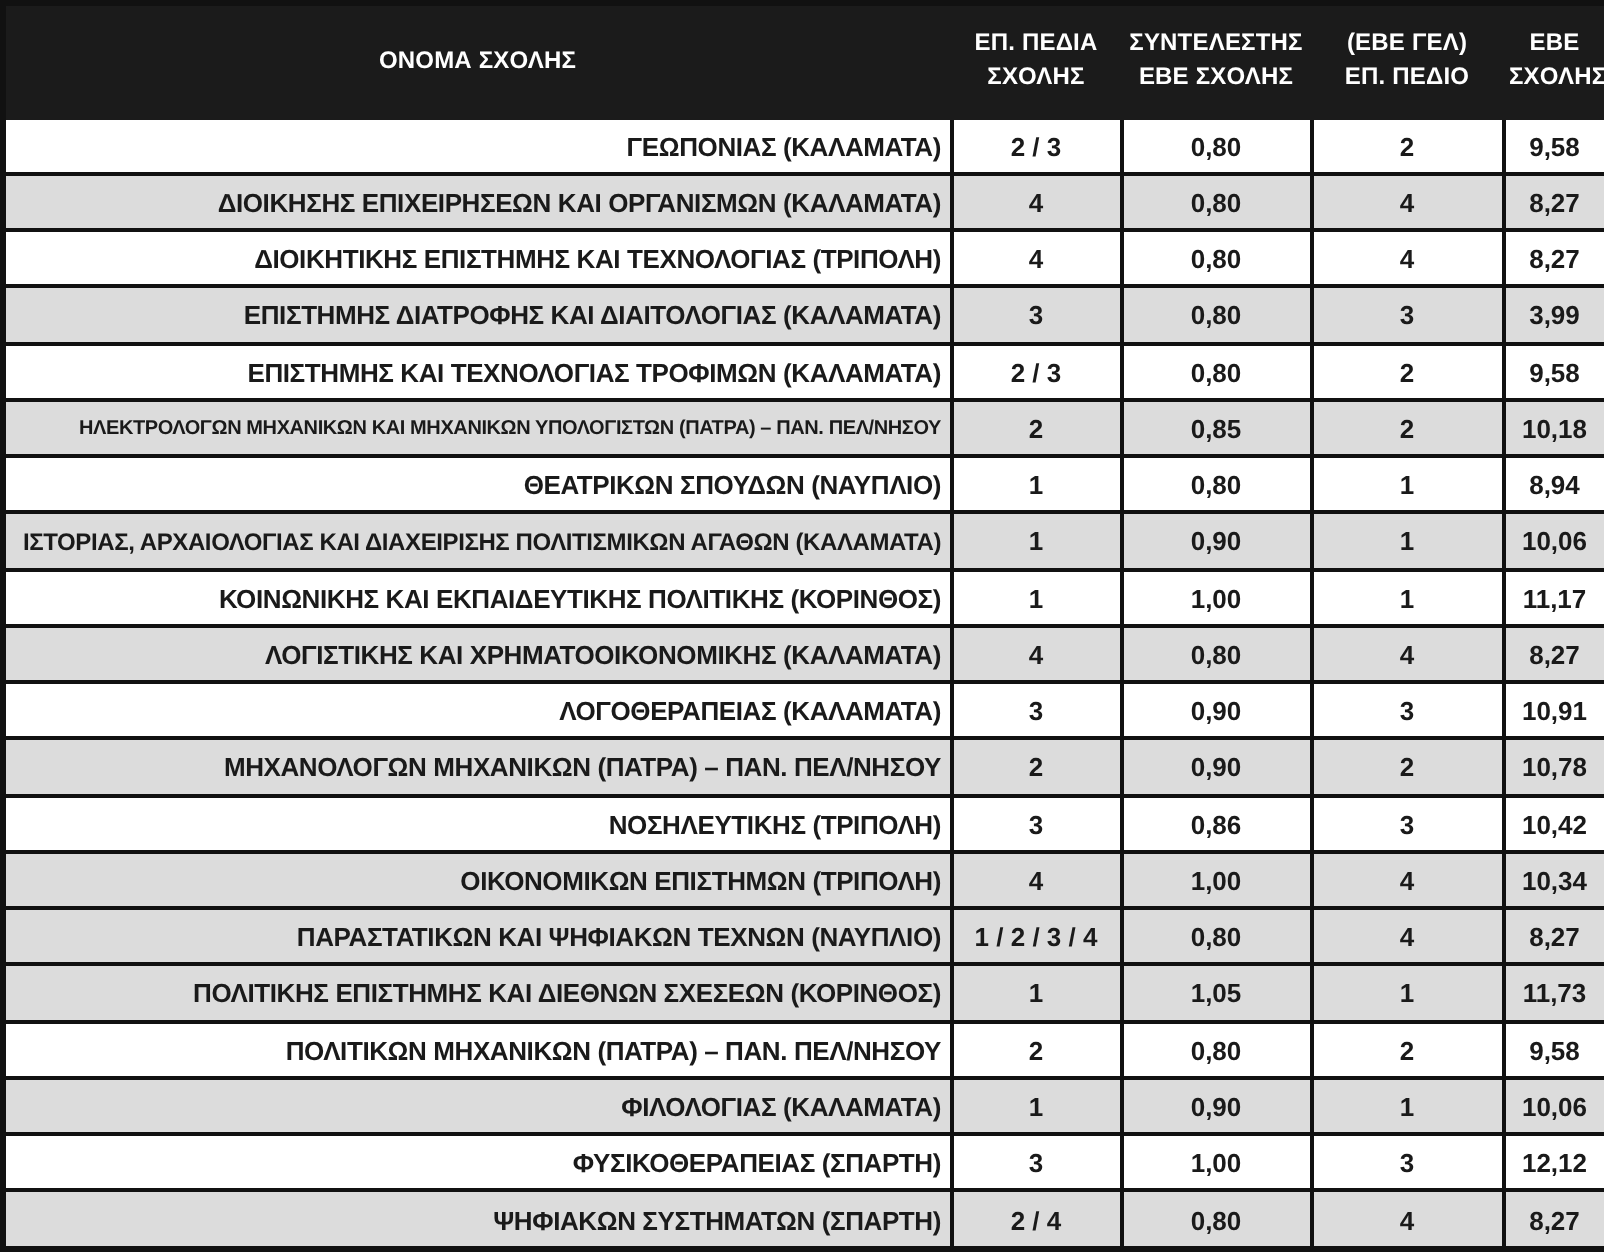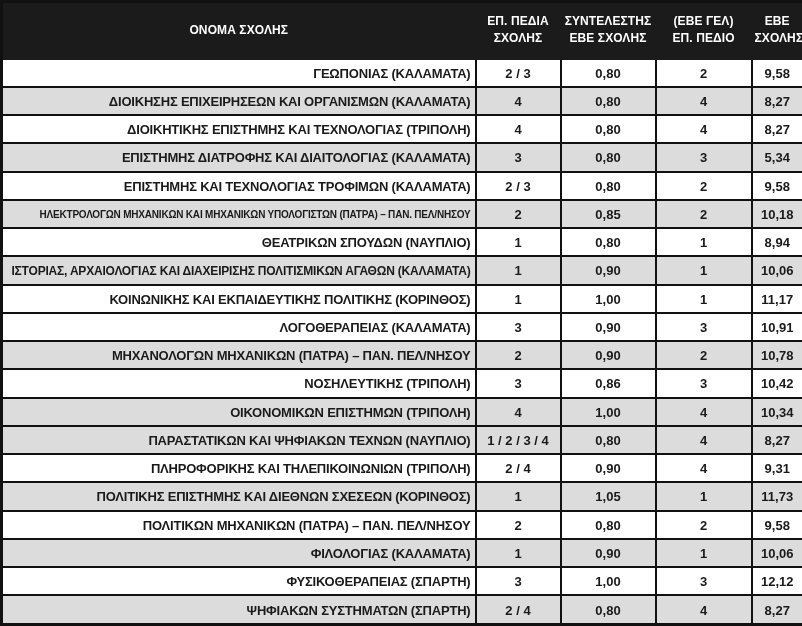--- a/index.html
+++ b/index.html
@@ -107,21 +107,21 @@
           <td class="num"><span class="cell-text">4</span></td>
           <td class="num"><span class="cell-text">0,80</span></td>
           <td class="num"><span class="cell-text">4</span></td>
           <td class="num"><span class="cell-text">8,27</span></td>
         </tr>
         <tr class="alt">
           <td class="name"><span class="cell-text">ΕΠΙΣΤΗΜΗΣ ΔΙΑΤΡΟΦΗΣ ΚΑΙ ΔΙΑΙΤΟΛΟΓΙΑΣ (ΚΑΛΑΜΑΤΑ)</span></td>
           <td class="num"><span class="cell-text">3</span></td>
           <td class="num"><span class="cell-text">0,80</span></td>
           <td class="num"><span class="cell-text">3</span></td>
-          <td class="num"><span class="cell-text">5,34</span></td>
+          <td class="num"><span class="cell-text">3,99</span></td>
         </tr>
         <tr>
           <td class="name"><span class="cell-text">ΕΠΙΣΤΗΜΗΣ ΚΑΙ ΤΕΧΝΟΛΟΓΙΑΣ ΤΡΟΦΙΜΩΝ (ΚΑΛΑΜΑΤΑ)</span></td>
           <td class="num"><span class="cell-text">2 / 3</span></td>
           <td class="num"><span class="cell-text">0,80</span></td>
           <td class="num"><span class="cell-text">2</span></td>
           <td class="num"><span class="cell-text">9,58</span></td>
         </tr>
         <tr class="alt">
           <td class="name"><span class="cell-text" style="font-size: 10px;">ΗΛΕΚΤΡΟΛΟΓΩΝ ΜΗΧΑΝΙΚΩΝ ΚΑΙ ΜΗΧΑΝΙΚΩΝ ΥΠΟΛΟΓΙΣΤΩΝ (ΠΑΤΡΑ) – ΠΑΝ. ΠΕΛ/ΝΗΣΟΥ</span></td>
@@ -144,20 +144,27 @@
           <td class="num"><span class="cell-text">1</span></td>
           <td class="num"><span class="cell-text">10,06</span></td>
         </tr>
         <tr>
           <td class="name"><span class="cell-text">ΚΟΙΝΩΝΙΚΗΣ ΚΑΙ ΕΚΠΑΙΔΕΥΤΙΚΗΣ ΠΟΛΙΤΙΚΗΣ (ΚΟΡΙΝΘΟΣ)</span></td>
           <td class="num"><span class="cell-text">1</span></td>
           <td class="num"><span class="cell-text">1,00</span></td>
           <td class="num"><span class="cell-text">1</span></td>
           <td class="num"><span class="cell-text">11,17</span></td>
         </tr>
+        <tr class="alt">
+          <td class="name"><span class="cell-text">ΛΟΓΙΣΤΙΚΗΣ ΚΑΙ ΧΡΗΜΑΤΟΟΙΚΟΝΟΜΙΚΗΣ (ΚΑΛΑΜΑΤΑ)</span></td>
+          <td class="num"><span class="cell-text">4</span></td>
+          <td class="num"><span class="cell-text">0,80</span></td>
+          <td class="num"><span class="cell-text">4</span></td>
+          <td class="num"><span class="cell-text">8,27</span></td>
+        </tr>
         <tr>
           <td class="name"><span class="cell-text">ΛΟΓΟΘΕΡΑΠΕΙΑΣ (ΚΑΛΑΜΑΤΑ)</span></td>
           <td class="num"><span class="cell-text">3</span></td>
           <td class="num"><span class="cell-text">0,90</span></td>
           <td class="num"><span class="cell-text">3</span></td>
           <td class="num"><span class="cell-text">10,91</span></td>
         </tr>
         <tr class="alt">
           <td class="name"><span class="cell-text">ΜΗΧΑΝΟΛΟΓΩΝ ΜΗΧΑΝΙΚΩΝ (ΠΑΤΡΑ) – ΠΑΝ. ΠΕΛ/ΝΗΣΟΥ</span></td>
           <td class="num"><span class="cell-text">2</span></td>
@@ -178,27 +185,20 @@
           <td class="num"><span class="cell-text">1,00</span></td>
           <td class="num"><span class="cell-text">4</span></td>
           <td class="num"><span class="cell-text">10,34</span></td>
         </tr>
         <tr class="alt">
           <td class="name"><span class="cell-text">ΠΑΡΑΣΤΑΤΙΚΩΝ ΚΑΙ ΨΗΦΙΑΚΩΝ ΤΕΧΝΩΝ (ΝΑΥΠΛΙΟ)</span></td>
           <td class="num"><span class="cell-text">1 / 2 / 3 / 4</span></td>
           <td class="num"><span class="cell-text">0,80</span></td>
           <td class="num"><span class="cell-text">4</span></td>
           <td class="num"><span class="cell-text">8,27</span></td>
-        </tr>
-        <tr>
-          <td class="name"><span class="cell-text">ΠΛΗΡΟΦΟΡΙΚΗΣ ΚΑΙ ΤΗΛΕΠΙΚΟΙΝΩΝΙΩΝ (ΤΡΙΠΟΛΗ)</span></td>
-          <td class="num"><span class="cell-text">2 / 4</span></td>
-          <td class="num"><span class="cell-text">0,90</span></td>
-          <td class="num"><span class="cell-text">4</span></td>
-          <td class="num"><span class="cell-text">9,31</span></td>
         </tr>
         <tr class="alt">
           <td class="name"><span class="cell-text">ΠΟΛΙΤΙΚΗΣ ΕΠΙΣΤΗΜΗΣ ΚΑΙ ΔΙΕΘΝΩΝ ΣΧΕΣΕΩΝ (ΚΟΡΙΝΘΟΣ)</span></td>
           <td class="num"><span class="cell-text">1</span></td>
           <td class="num"><span class="cell-text">1,05</span></td>
           <td class="num"><span class="cell-text">1</span></td>
           <td class="num"><span class="cell-text">11,73</span></td>
         </tr>
         <tr>
           <td class="name"><span class="cell-text">ΠΟΛΙΤΙΚΩΝ ΜΗΧΑΝΙΚΩΝ (ΠΑΤΡΑ) – ΠΑΝ. ΠΕΛ/ΝΗΣΟΥ</span></td>

